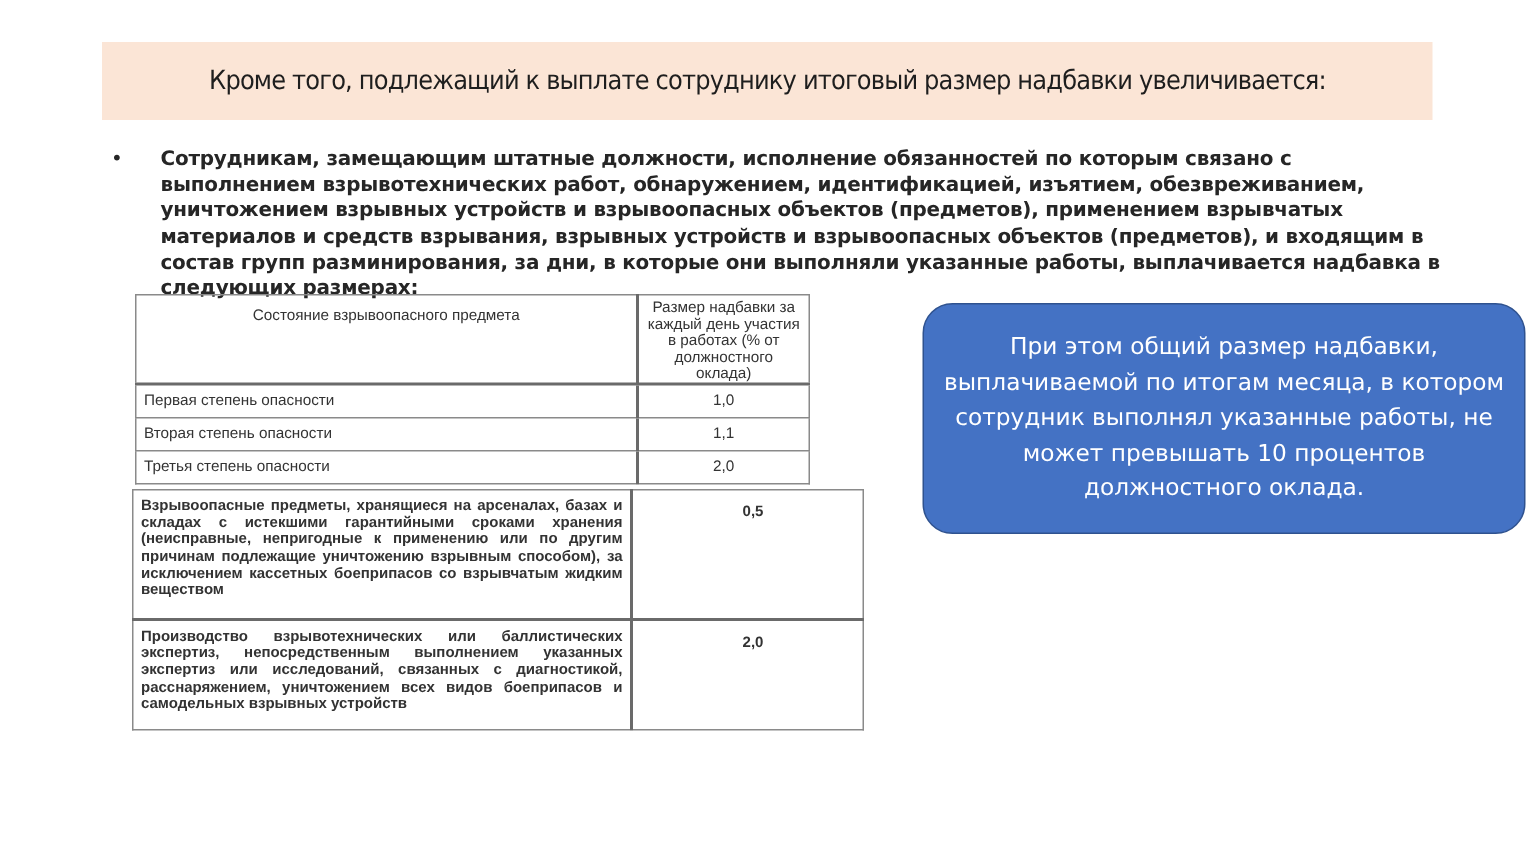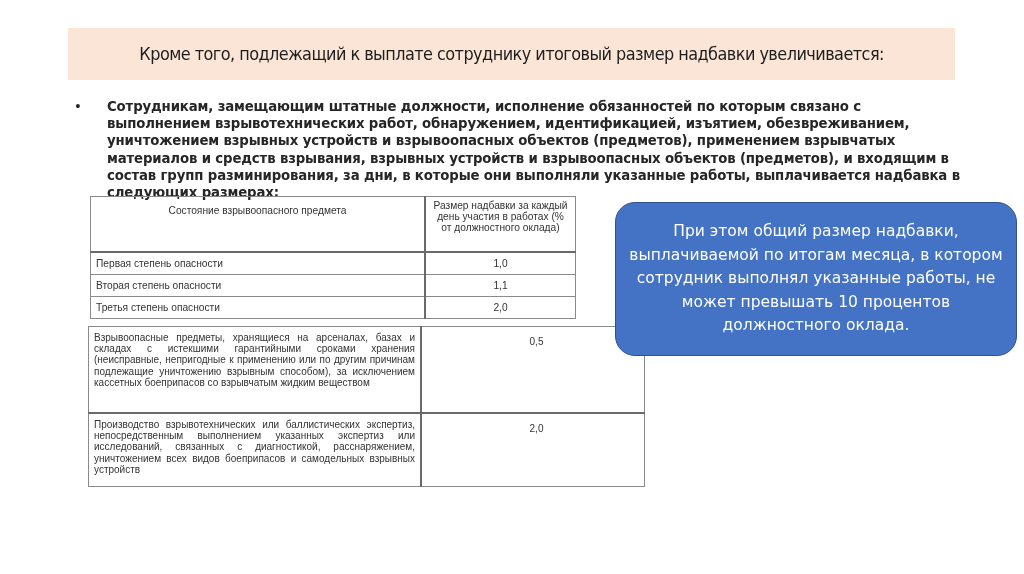--- a/index.html
+++ b/index.html
@@ -17,29 +17,29 @@
     }
     .bullet-block {
       position: absolute; left: 74px; top: 98px; width: 890px;
       font-family: "DejaVu Sans", sans-serif; font-size: 13.3px; line-height: 17.2px; color: #262626;
     }
     .bullet-block .dot { position: absolute; left: 0; top: 0; }
     .bullet-block .txt { margin-left: 33px; letter-spacing: -0.15px; font-weight: bold; }
 
     table.norm { position: absolute; border-collapse: collapse; font-family: "Liberation Sans", sans-serif; color: #333; }
     table.norm td { border: 1px solid #8a8a8a; padding: 0 5px; vertical-align: middle; }
-    #t1 { left: 90px; top: 196px; width: 486px; font-size: 10.2px; padding-left: 36px; }
+    #t1 { left: 90px; top: 196px; width: 450px; font-size: 10.2px; padding-left: 36px; }
     #t1 td.c1 { width: 323px; }
     #t1 td.c2 { border-left: 2px solid #6a6a6a; text-align: center; margin-left: 33px; }
     #t1 tr.hdr td { height: 46px; vertical-align: top; padding-top: 3px; }
     #t1 tr.hdr td.c1 { text-align: center; padding-top: 8px; }
     #t1 tr.hdr { border-bottom: 2px solid #6a6a6a; }
     #t1 tr.row td { height: 21px; }
 
-    #t2 { left: 88px; top: 326px; width: 557px; font-size: 10px; }
+    #t2 { left: 88px; top: 326px; width: 488px; font-size: 10px; font-weight: bold; }
     #t2 td.c1 { width: 321px; text-align: justify; vertical-align: top; padding: 5px 5px; line-height: 11.2px; }
     #t2 td.c2 { border-left: 2px solid #6a6a6a; text-align: center; vertical-align: top; padding-top: 9px; padding-left: 12px; }
     #t2 tr.r1 td { height: 75px; }
     #t2 tr.r2 td { height: 62px; }
     #t2 tr.r1 { border-bottom: 2px solid #6a6a6a; }
 
     .callout {
       position: absolute; left: 615px; top: 202px; width: 402px; height: 154px;
       background: #4472c4; border: 1.5px solid #2f528f; border-radius: 20px;
       box-sizing: border-box; display: flex; align-items: center; justify-content: center;

